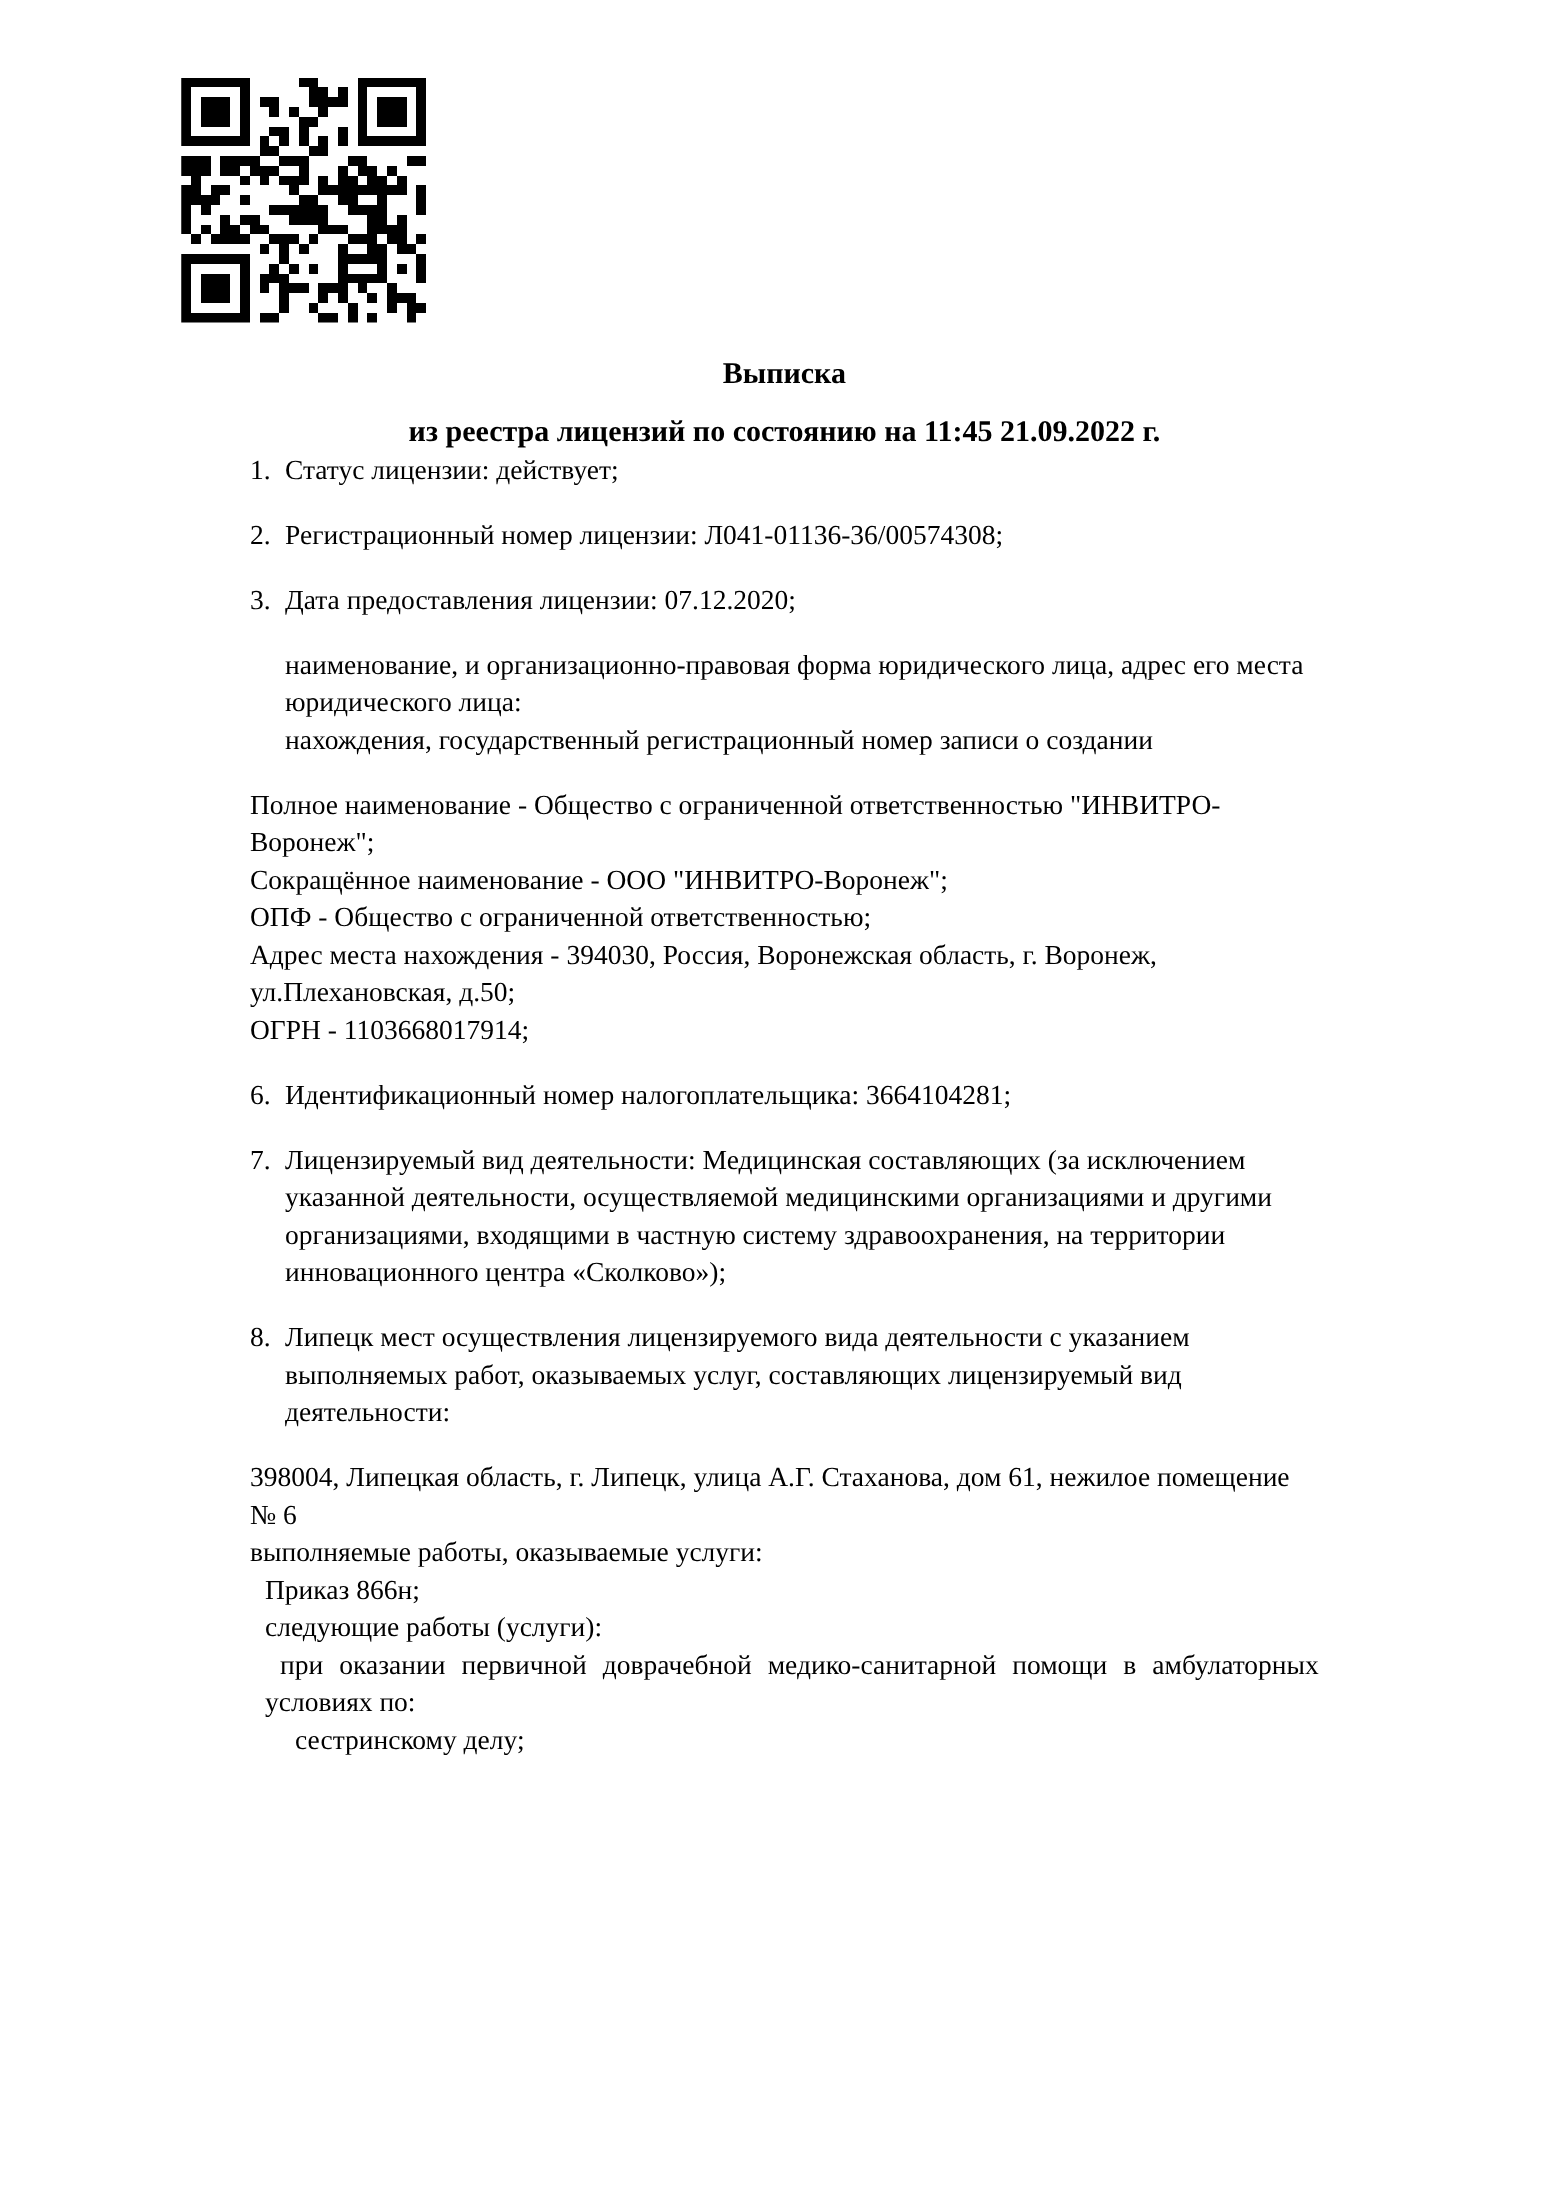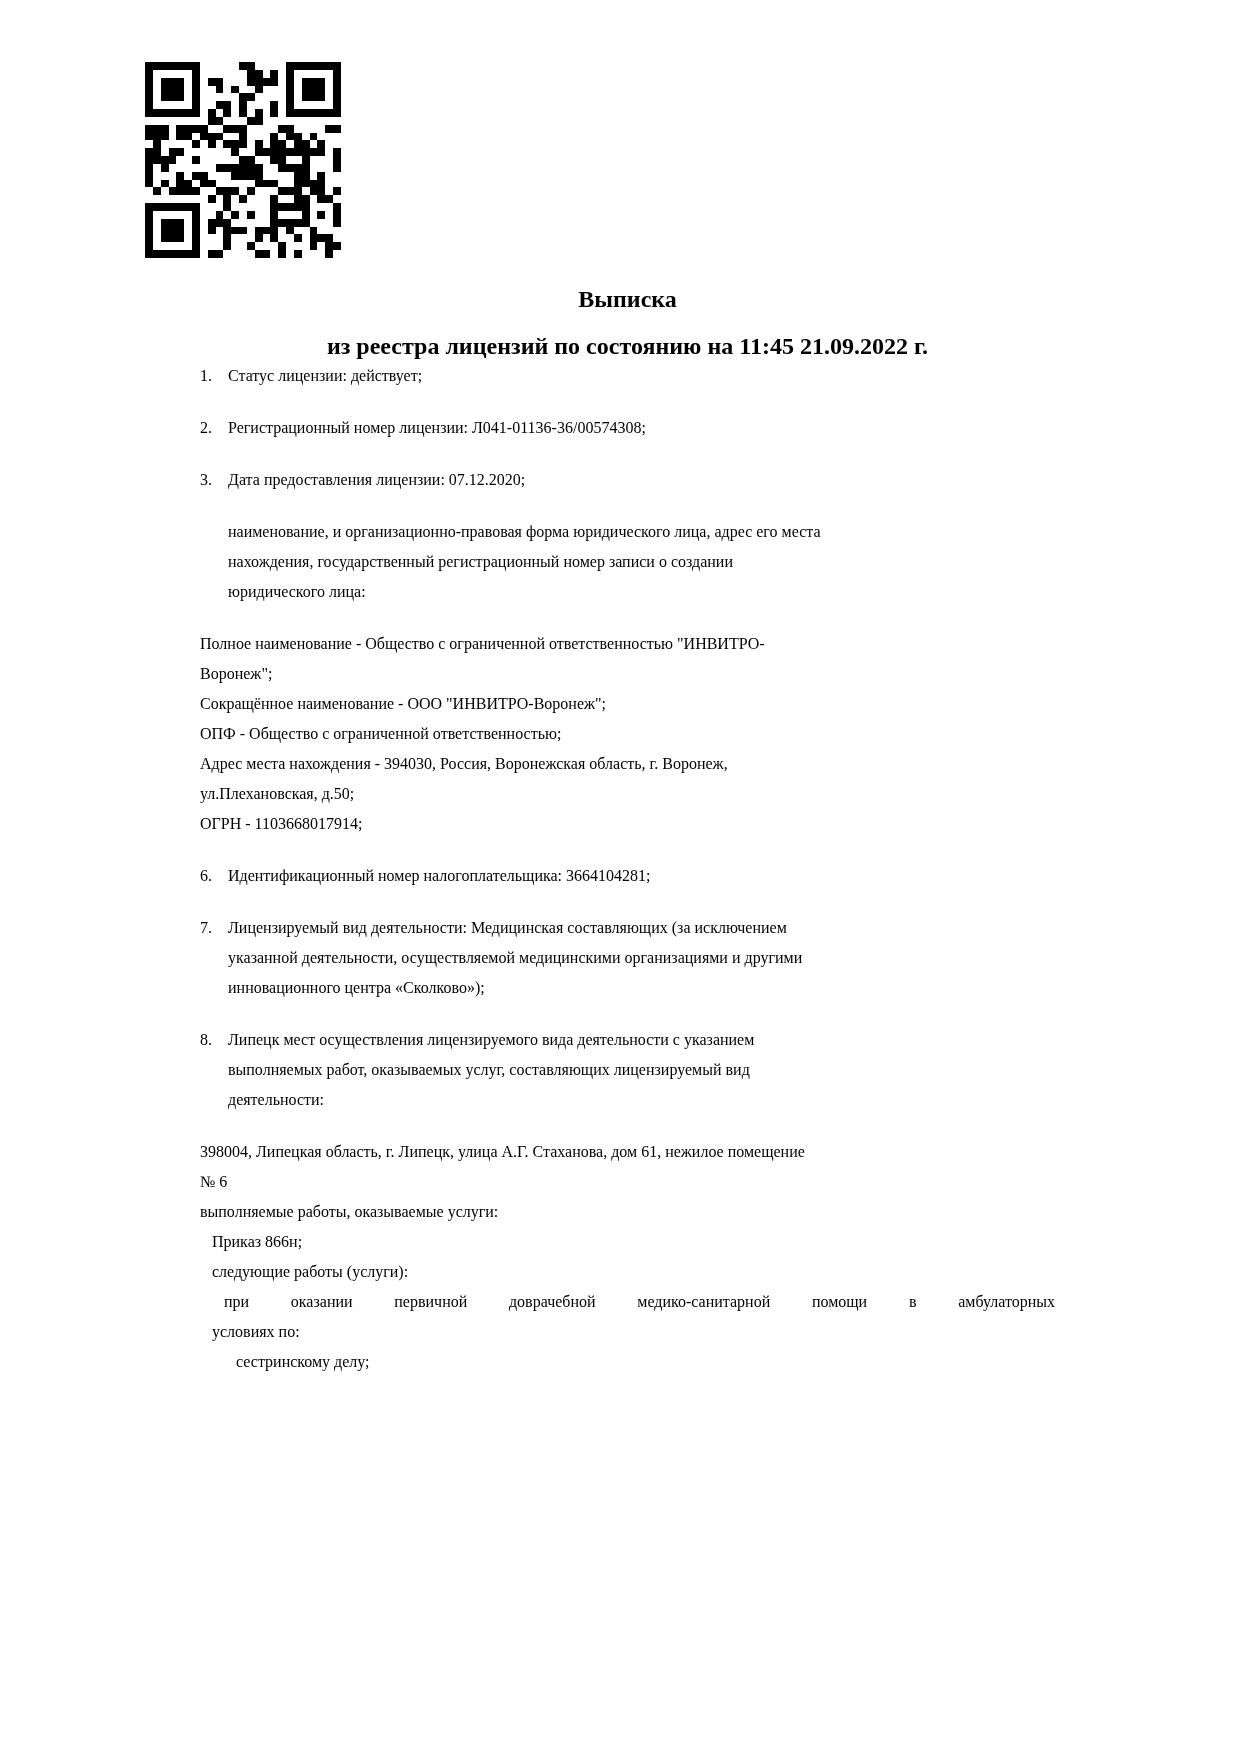--- a/index.html
+++ b/index.html
@@ -18,21 +18,21 @@
     position:absolute;left:200px;top:284px;width:855px;
   }
   .doc-title{
     text-align:center;font-weight:bold;font-size:24px;line-height:30px;
     margin-bottom:17px;white-space:nowrap;
   }
   .doc-subtitle{
     text-align:center;font-weight:bold;font-size:24px;line-height:30px;
     white-space:nowrap;
   }
-  .block{font-size:16px;line-height:30px;margin-bottom:22px;}
+  .block{font-size:22px;line-height:30px;margin-bottom:22px;}
   .line{min-height:30px;}
   .item .first .num{display:inline-block;width:28px;}
   .item .cont{padding-left:28px;}
   .j{text-align:justify;text-align-last:justify;}
   .ind1{padding-left:12px;}
   .ind2{padding-left:24px;}
   .ind3{padding-left:36px;}
 </style>
 </head>
 <body>
@@ -271,41 +271,42 @@
       <div class="line first"><span class="num">2.</span><span>Регистрационный номер лицензии: Л041-01136-36/00574308;</span></div>
     </div>
 
     <div class="block item">
       <div class="line first"><span class="num">3.</span><span>Дата предоставления лицензии: 07.12.2020;</span></div>
     </div>
 
 
     <div class="block item">
       <div class="line cont">наименование, и организационно-правовая форма юридического лица, адрес его места</div>
+      <div class="line cont">юридического лица:</div>
       <div class="line cont">нахождения, государственный регистрационный номер записи о создании</div>
-      <div class="line cont">юридического лица:</div>
     </div>
 
     <div class="block">
       <div class="line">Полное наименование - Общество с ограниченной ответственностью "ИНВИТРО-</div>
       <div class="line">Воронеж";</div>
       <div class="line">Сокращённое наименование - ООО "ИНВИТРО-Воронеж";</div>
       <div class="line">ОПФ - Общество с ограниченной ответственностью;</div>
       <div class="line">Адрес места нахождения - 394030, Россия, Воронежская область, г. Воронеж,</div>
       <div class="line">ул.Плехановская, д.50;</div>
       <div class="line">ОГРН - 1103668017914;</div>
     </div>
 
     <div class="block item">
       <div class="line first"><span class="num">6.</span><span>Идентификационный номер налогоплательщика: 3664104281;</span></div>
     </div>
 
     <div class="block item">
       <div class="line first"><span class="num">7.</span><span>Лицензируемый вид деятельности: Медицинская составляющих (за исключением</span></div>
       <div class="line cont">указанной деятельности, осуществляемой медицинскими организациями и другими</div>
+      <div class="line cont">организациями, входящими в частную систему здравоохранения, на территории</div>
       <div class="line cont">инновационного центра «Сколково»);</div>
     </div>
 
     <div class="block item">
       <div class="line first"><span class="num">8.</span><span>Липецк мест осуществления лицензируемого вида деятельности с указанием</span></div>
       <div class="line cont">выполняемых работ, оказываемых услуг, составляющих лицензируемый вид</div>
       <div class="line cont">деятельности:</div>
     </div>
 
     <div class="block">

